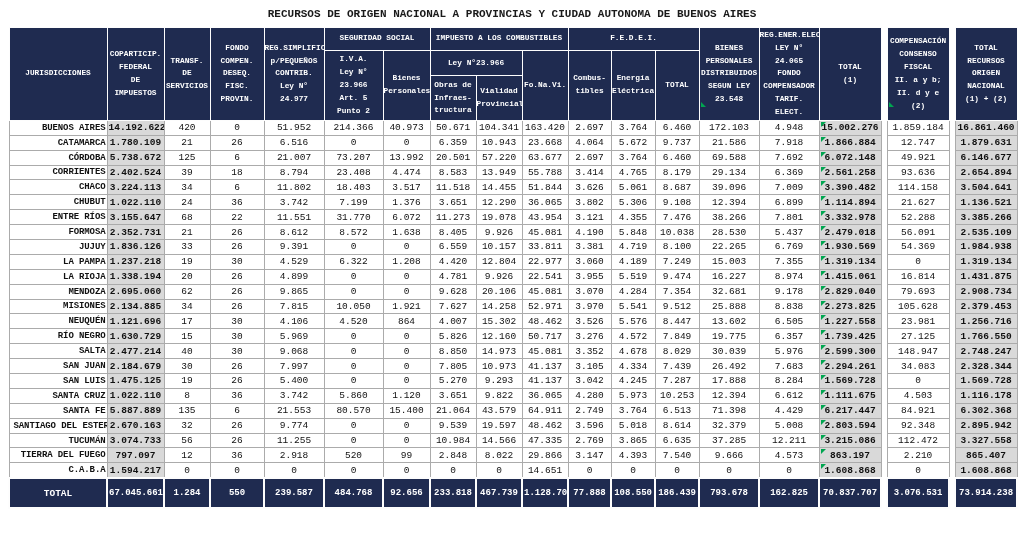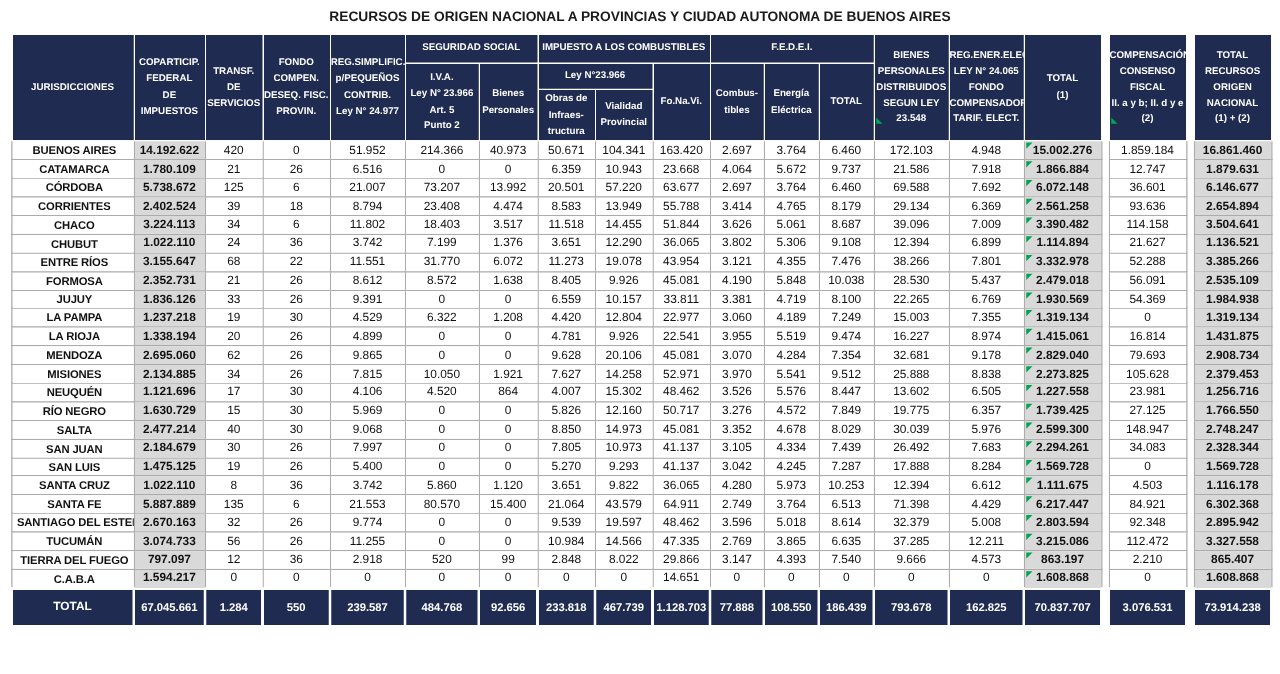--- a/index.html
+++ b/index.html
@@ -1,17 +1,17 @@
 <!DOCTYPE html>
 <html><head>
 <meta charset="utf-8">
 <style>
   html,body{margin:0;padding:0;background:#ffffff;}
   body{width:1024px;height:539px;overflow:hidden;font-family:"Liberation Sans",sans-serif;color:#111;}
-  .page{width:1024px;height:539px;position:relative;}
+  .page{width:1024px;height:539px;position:relative;font-family:Liberation Mono, monospace;}
   .titles{text-align:center;padding-top:7px;line-height:1.35;}
   .titles .t1{font-size:11px;font-weight:bold;color:#1a1a1a;}
   .titles .t2{font-size:10.5px;font-weight:bold;color:#1a1a1a;margin-top:2px;}
   .titles .t3{font-size:10px;font-weight:bold;color:#1a1a1a;margin-top:2px;}
 
   table{border-collapse:collapse;table-layout:fixed;width:1008px;margin:5px 8px 0 8px;}
   th,td{overflow:hidden;}
 
   
   thead th{
@@ -21,21 +21,21 @@
   }
   thead tr.r1 th{height:20px;}
   thead tr.r2 th{height:18px;}
   thead tr.r3 th{height:38px;}
 
   
   tbody td{
     border:1px solid #ababab;font-size:9.5px;text-align:center;
     height:13.9px;padding:0 1px;white-space:nowrap;background:#fff;position:relative;
   }
-  tbody td.juris-cell{text-align:center;font-weight:bold;font-size:9px;padding-left:4px;letter-spacing:-0.1px;}
+  tbody td.juris-cell{text-align:right;font-weight:bold;font-size:9px;padding-left:4px;letter-spacing:-0.1px;}
   tbody td.gray-bold{background:#d9d9d9;font-weight:bold;}
 
   
   tfoot td{
     background:#1F2B50;color:#fff;font-weight:bold;font-size:9px;
     text-align:center;height:26px;border:2px solid #fdfdfd;white-space:nowrap;
   }
   tfoot td.juris-cell{font-size:9.5px;}
 
   
@@ -206,21 +206,21 @@
           <td>20.501</td>
           <td>57.220</td>
           <td>63.677</td>
           <td>2.697</td>
           <td>3.764</td>
           <td>6.460</td>
           <td>69.588</td>
           <td>7.692</td>
           <td class="gray-bold flag">6.072.148</td>
           <td class="gap"></td>
-          <td>36.601</td>
+          <td>49.921</td>
           <td class="gap"></td>
           <td class="gray-bold">6.146.677</td>
         </tr>
         <tr>
           <td class="juris-cell">CORRIENTES</td>
           <td class="gray-bold">2.402.524</td>
           <td>39</td>
           <td>18</td>
           <td>8.794</td>
           <td>23.408</td>

